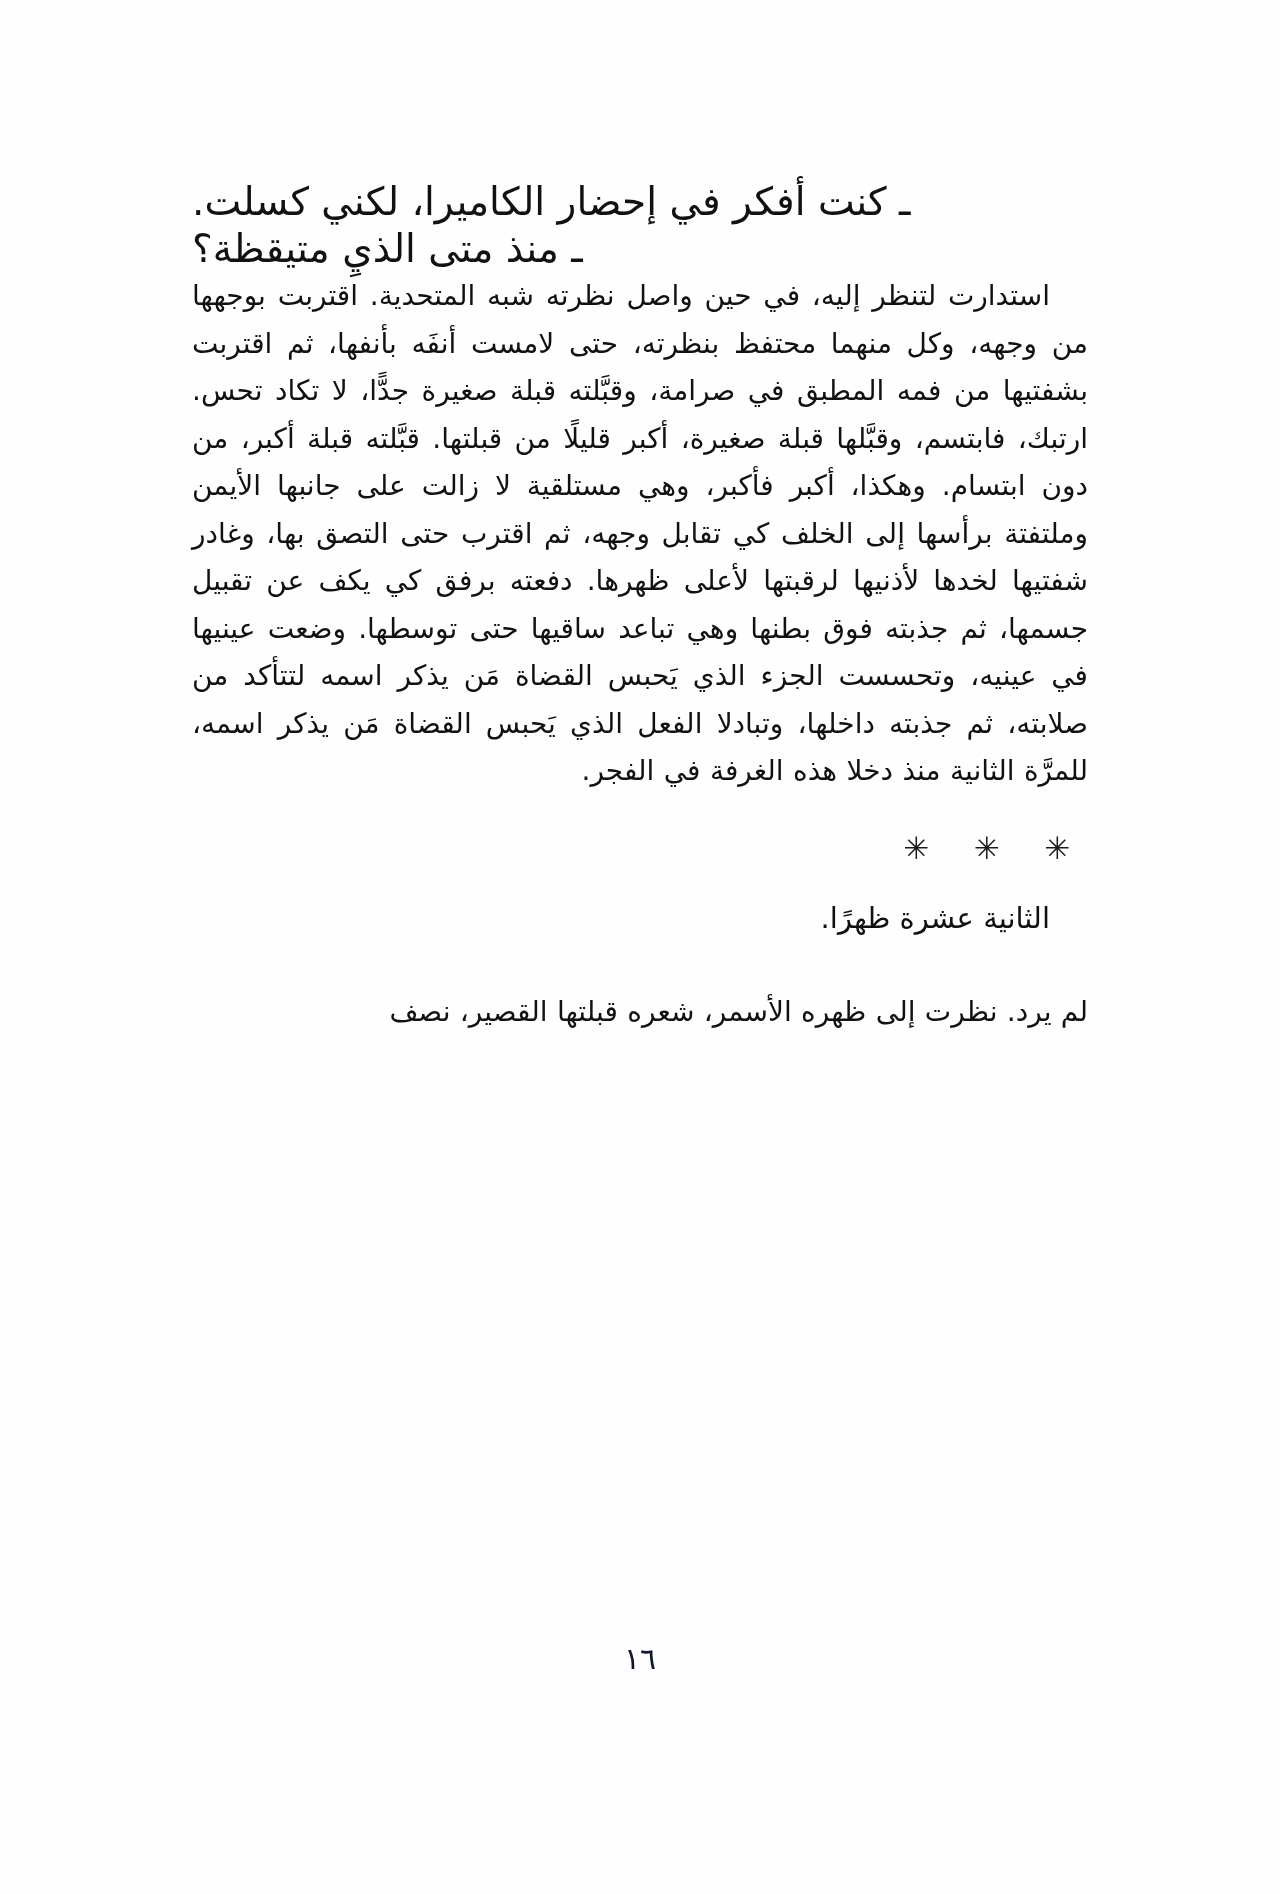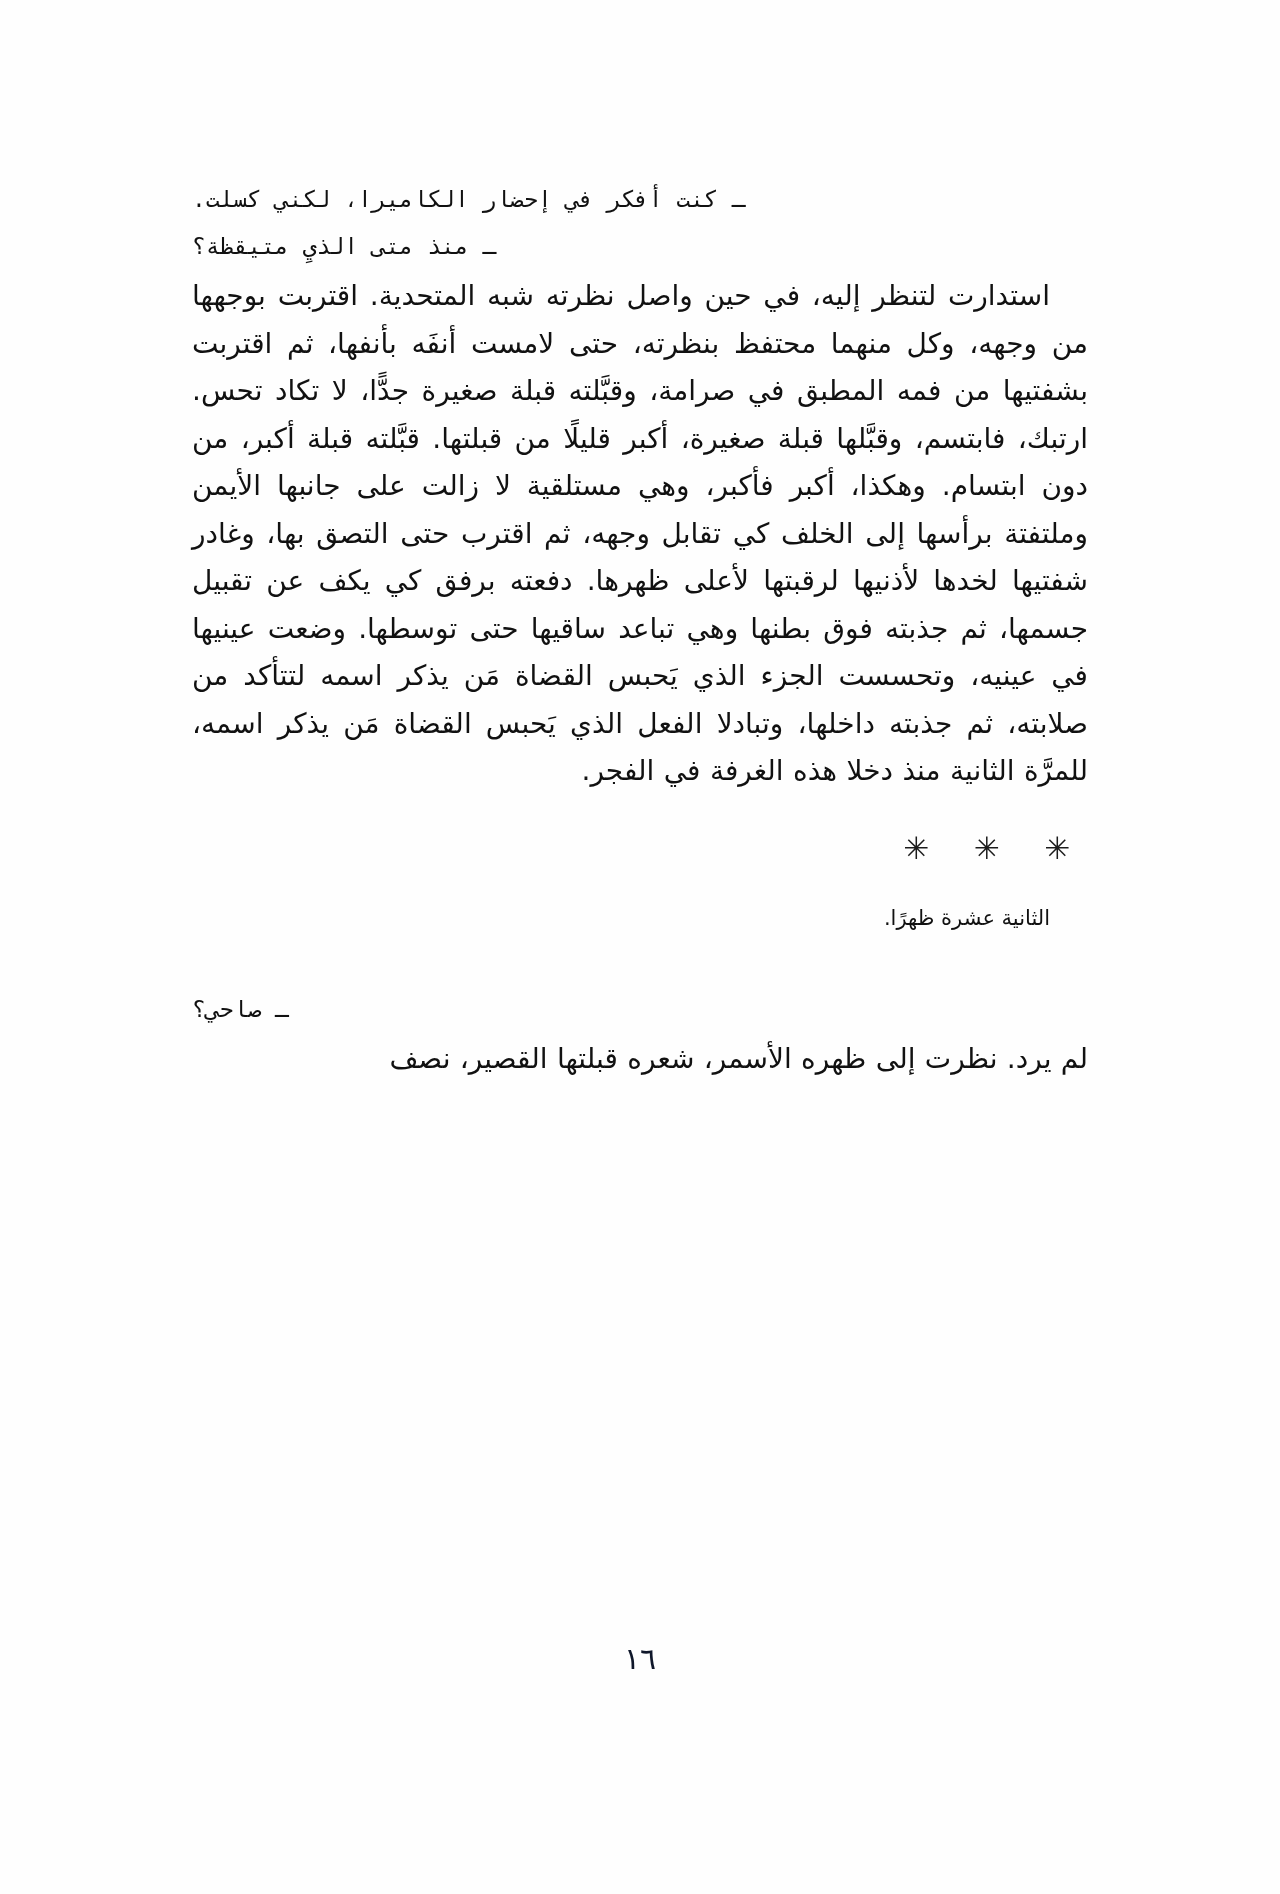--- a/index.html
+++ b/index.html
@@ -36,28 +36,27 @@
     text-align-last: right;
   }
 
   .dialogue-block {
     direction: rtl;
     text-align: left;
     text-align-last: left;
   }
 
   .dialogue-line {
-    font-size: 23px;
+    font-size: 39px;
     line-height: 47px;
     white-space: nowrap;
     letter-spacing: 0.1px;
     text-align: left;
     direction: rtl;
     unicode-bidi: isolate;
-    font-family: Liberation Mono, monospace;
   }
 
   .body-paragraph {
     font-size: 28px;
     line-height: 47.5px;
     text-align: justify;
     text-align-last: right;
     text-indent: 38px;
     direction: rtl;
     margin: 0;
@@ -83,21 +82,21 @@
   #scene-separator .sep-star {
     display: inline-block;
     margin: 0 17px;
     font-size: 31px;
     line-height: 1;
     vertical-align: middle;
   }
 
   
   .timestamp-line {
-    font-size: 21px;
+    font-size: 29px;
     line-height: 47px;
     direction: rtl;
     text-align: right;
     text-indent: 38px;
     white-space: nowrap;
   }
 
   
   #page-folio {
     position: absolute;
@@ -129,23 +128,20 @@
     <div id="scene-separator">
       <span class="sep-star">✳</span>
       <span class="sep-star">✳</span>
       <span class="sep-star">✳</span>
     </div>
 
     <div class="timestamp-line">الثانية عشرة ظهرًا.</div>
 
     <div class="spacer-lg"></div>
 
-    <div class="dialogue-block">
-      <div class="dialogue-line">ـ صاحي؟</div>
-    </div>
 
     <p class="body-paragraph no-indent">لم يرد. نظرت إلى ظهره الأسمر، شعره قبلتها القصير، نصف</p>
 
   </div>
 
   <div id="page-folio">١٦</div>
 
 </div>
 
 </body></html>

